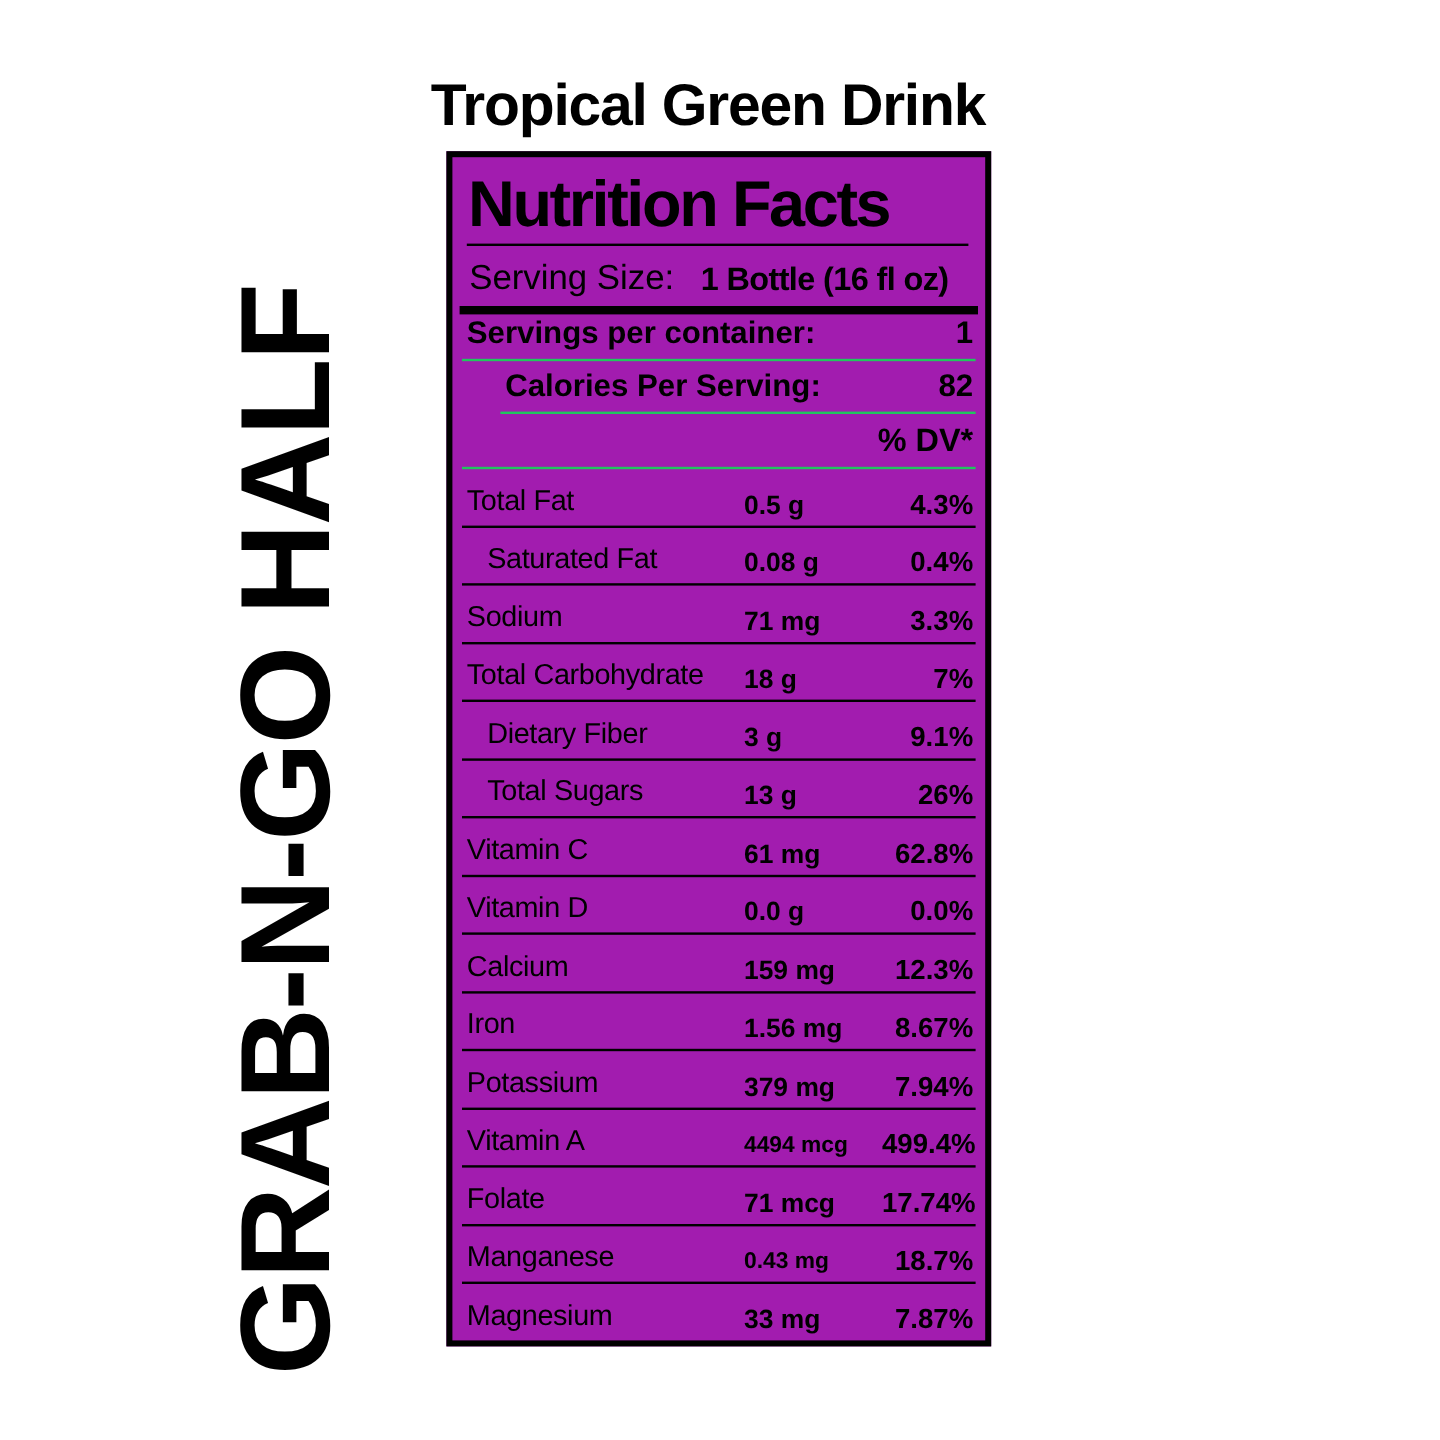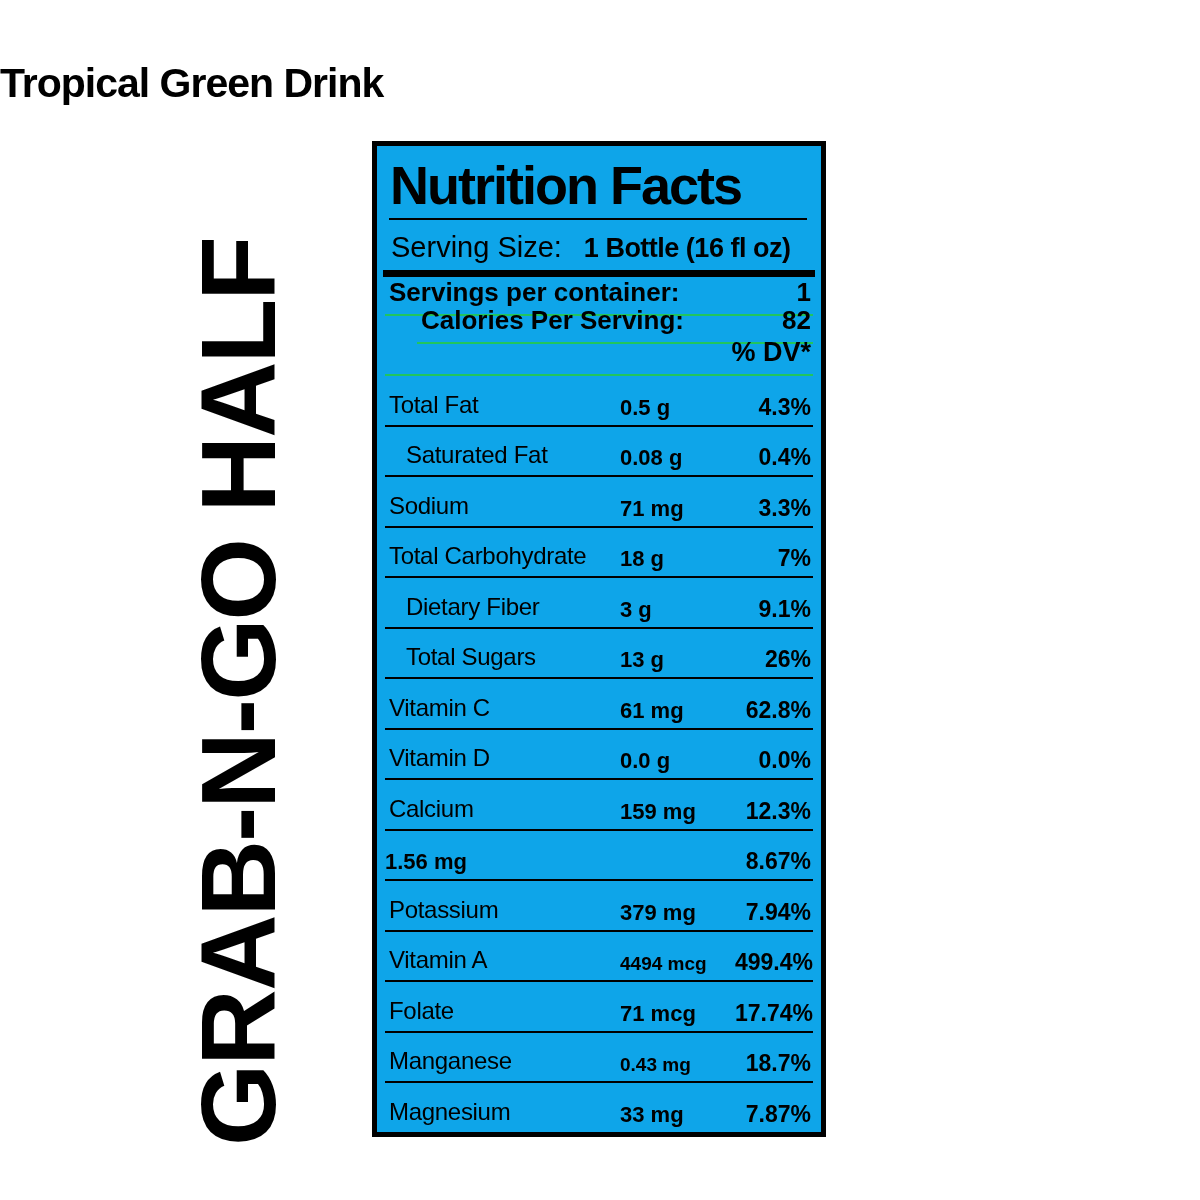--- a/index.html
+++ b/index.html
@@ -6,38 +6,38 @@
   html,body { background:#ffffff; }
   .canvas {
     position:relative; width:1200px; height:1200px;
     background:#ffffff; overflow:hidden;
     font-family:"Liberation Sans", sans-serif; color:#000;
   }
 
   
   .page-title {
     position:absolute; top:60px; left:0; width:1180px;
-    text-align:left; font-size:41px; font-weight:800;
+    text-align:center; font-size:49px; font-weight:800;
     letter-spacing:-1px; color:#000;
   }
 
   
   .side-label {
     position:absolute; left:-222px; top:627px;
     width:920px; height:130px; line-height:130px;
     transform:rotate(-90deg);
     text-align:center; font-size:106px; font-weight:800;
     letter-spacing:-2px; white-space:nowrap; color:#000;
   }
 
   
   .nf-box {
-    position:absolute; left:372px; top:141px;
+    position:absolute; left:372px; top:126px;
     width:454px; height:996px;
-    border:5px solid #000; background:#0ea5e9;
+    border:5px solid #000; background:#a21caf;
     display:flex; flex-direction:column;
   }
   .nf-header {
     margin:8px 10px 0 13px;
     font-size:54px; font-weight:800; letter-spacing:-2px;
     line-height:62px; white-space:nowrap;
   }
   .nf-rule-thin {
     height:0; border-top:2px solid #000; margin:2px 14px 0 12px;
   }
@@ -48,22 +48,22 @@
   .nf-serving .ss-label { font-size:29px; font-weight:400; }
   .nf-serving .ss-value { font-size:27px; font-weight:700; margin-left:22px; letter-spacing:-0.5px; }
   .nf-bar-thick { height:7px; background:#000; margin:0 6px; }
 
   .hrow {
     display:flex; justify-content:space-between; align-items:flex-end;
     margin:0 8px; border-bottom:2px solid #22c55e;
     padding:0 2px 6px 4px; font-weight:700; font-size:26px;
   }
   .hrow.servings { height:39px; }
-  .hrow.calories { height:28px;margin-left:40px; }
-  .hrow.dv { height:32px; justify-content:flex-end; font-size:27px; }
+  .hrow.calories { height:44px;margin-left:40px; }
+  .hrow.dv { height:46px; justify-content:flex-end; font-size:27px; }
 
   .nrows {
     flex:1; display:flex; flex-direction:column; margin:0 8px;
   }
   .nrow {
     flex:1; display:flex; align-items:flex-end;
     border-bottom:2px solid #000;
   }
   .nrow:last-child { border-bottom:none; }
   .nname {
@@ -166,20 +166,21 @@
         <span class="npct">0.0%</span>
       </div>
 
       <div class="nrow">
         <span class="nname">Calcium</span>
         <span class="nval">159 mg</span>
         <span class="npct">12.3%</span>
       </div>
 
       <div class="nrow">
+        <span class="nname">Iron</span>
         <span class="nval">1.56 mg</span>
         <span class="npct">8.67%</span>
       </div>
 
       <div class="nrow">
         <span class="nname">Potassium</span>
         <span class="nval">379 mg</span>
         <span class="npct">7.94%</span>
       </div>
 

